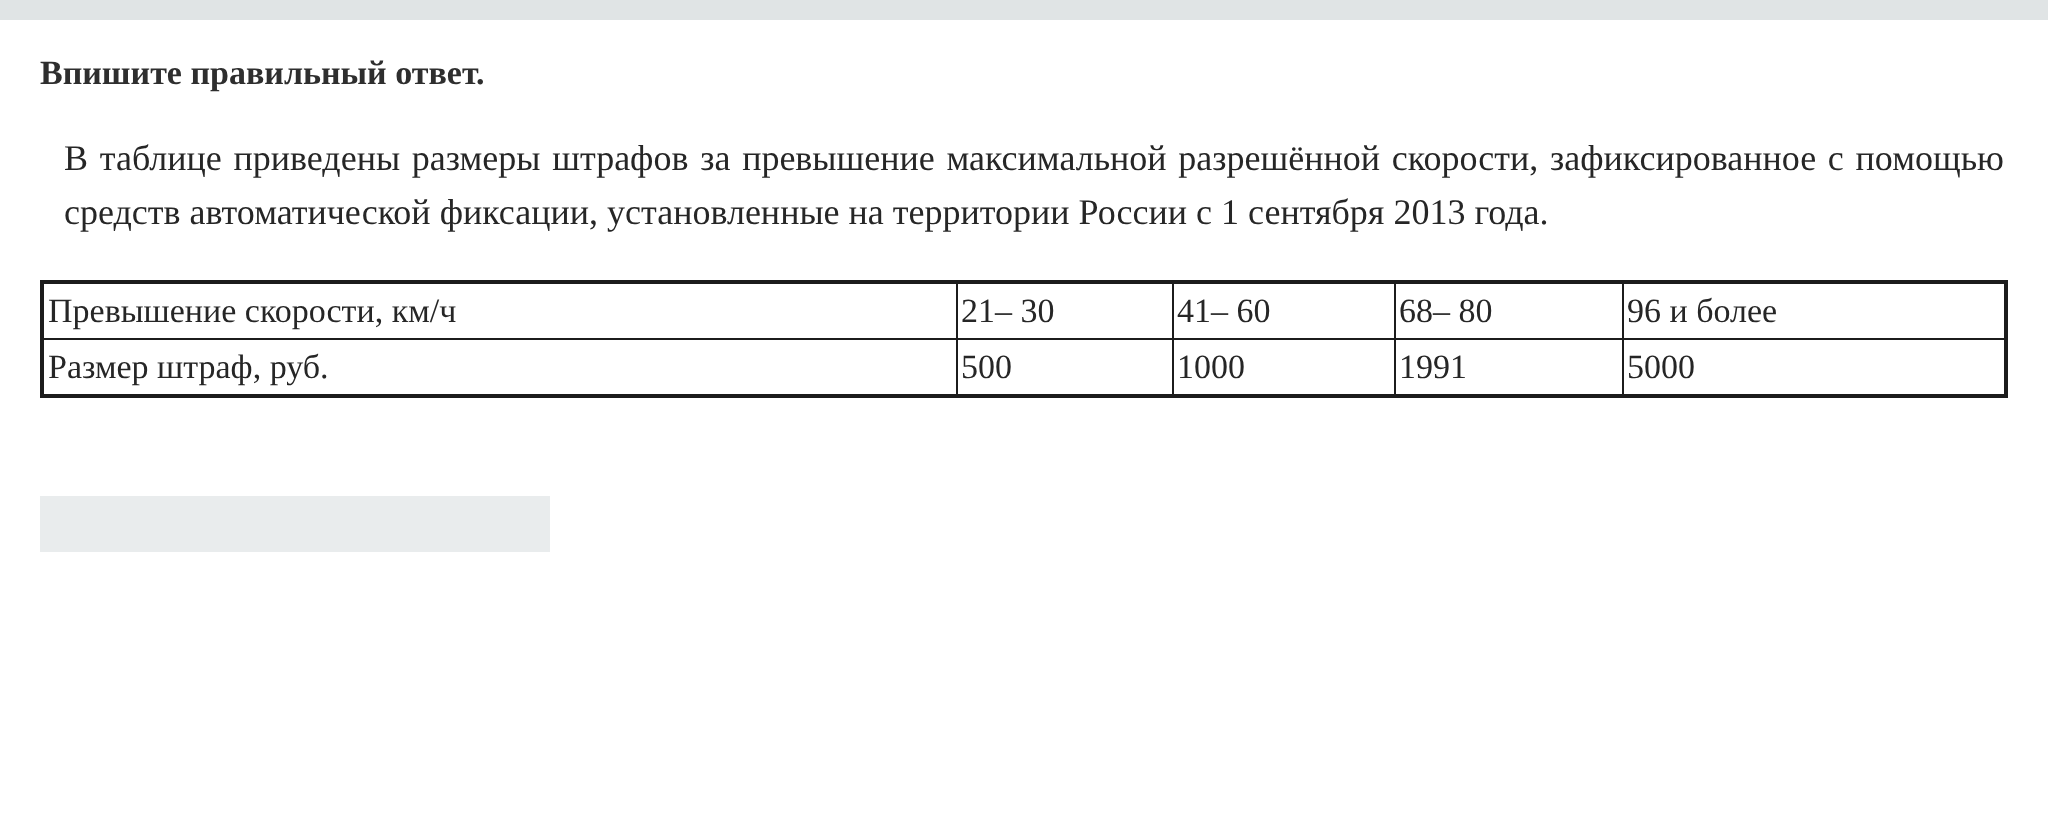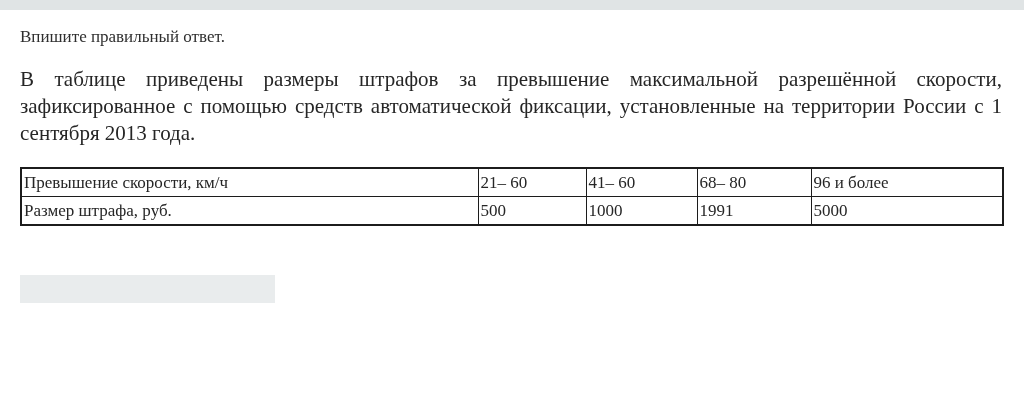--- a/index.html
+++ b/index.html
@@ -19,26 +19,26 @@
     height: 10px;
     background: #e0e4e5;
   }
   .content {
     padding: 0 22px 0 20px;
   }
   .instruction {
     margin: 16px 0 0 0;
     font-size: 17px;
     line-height: 22px;
-    font-weight: normal;
+    font-weight: bold;
     color: #2e2e2e;
   }
   .para {
-    margin: 18px 0 0 0;
-    font-size: 21px;
+    margin: 18px 0 0 12px;
+    font-size: 18px;
     line-height: 27px;
     text-align: justify;
     color: #262626;
   }
   .fines-table {
     border-collapse: collapse;
     margin-top: 20px;
     width: 982px;
     border: 2px solid #1c1c1c;
     table-layout: fixed;
@@ -88,27 +88,27 @@
     <colgroup>
       <col style="width:457px">
       <col style="width:108px">
       <col style="width:111px">
       <col style="width:114px">
       <col style="width:192px">
     </colgroup>
     <tbody>
       <tr>
         <td>Превышение скорости, км/ч</td>
-        <td>21– 60</td>
+        <td>21– 30</td>
         <td>41– 60</td>
         <td>68– 80</td>
         <td>96 и более</td>
       </tr>
       <tr>
-        <td>Размер штрафа, руб.</td>
+        <td>Размер штраф, руб.</td>
         <td>500</td>
         <td>1000</td>
         <td>1991</td>
         <td>5000</td>
       </tr>
     </tbody>
   </table>
 
 
   <div class="answer-wrap">

